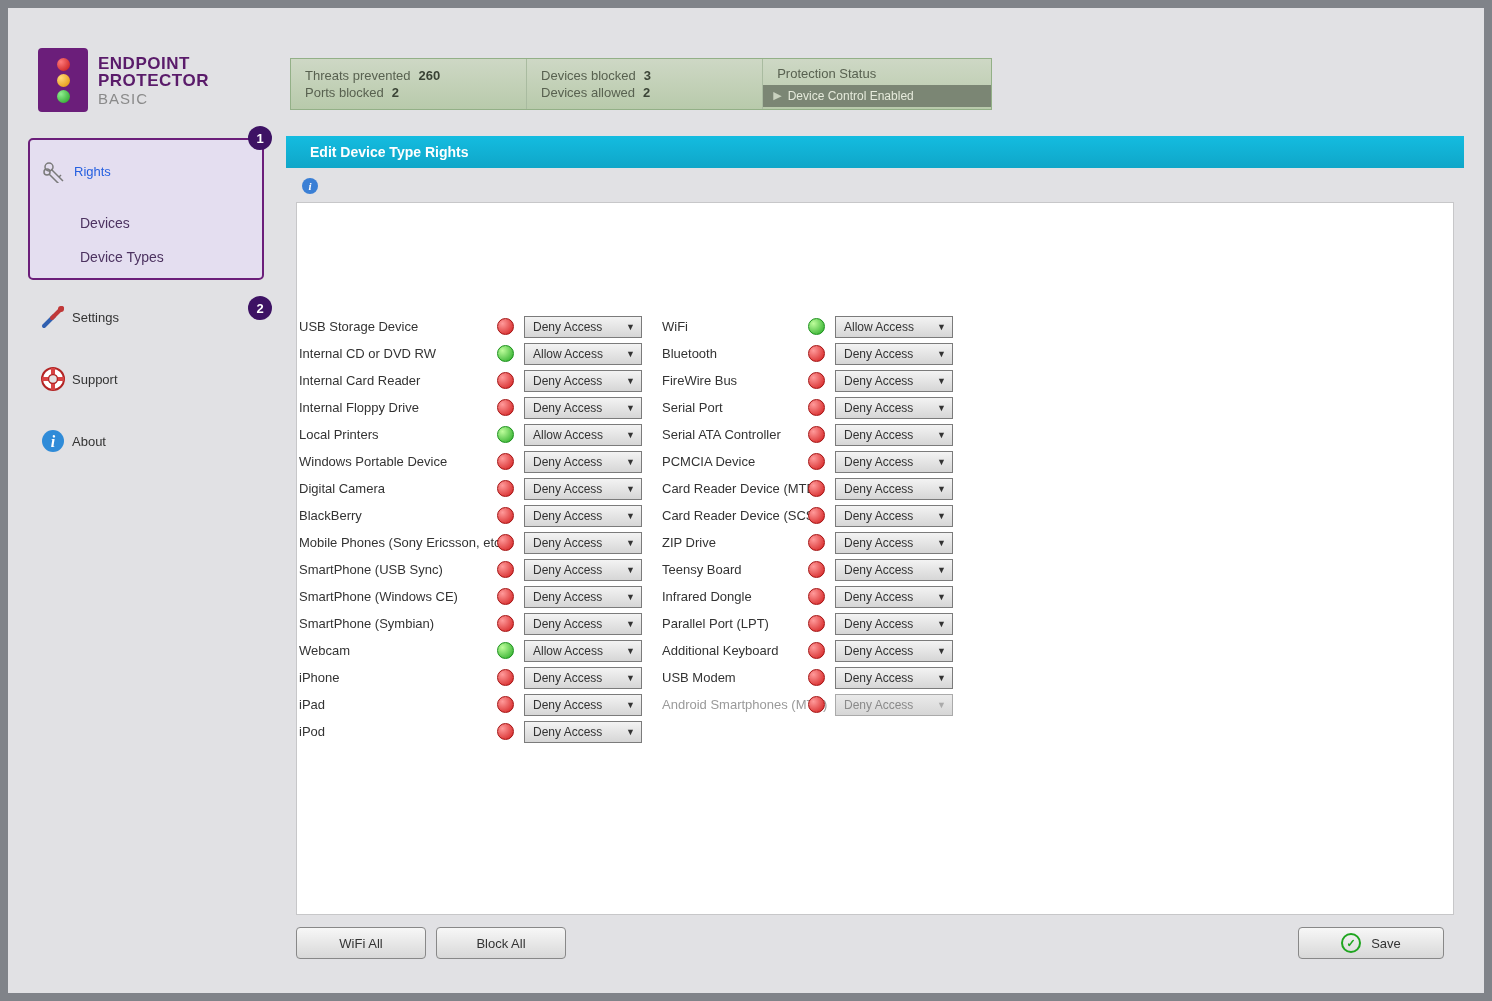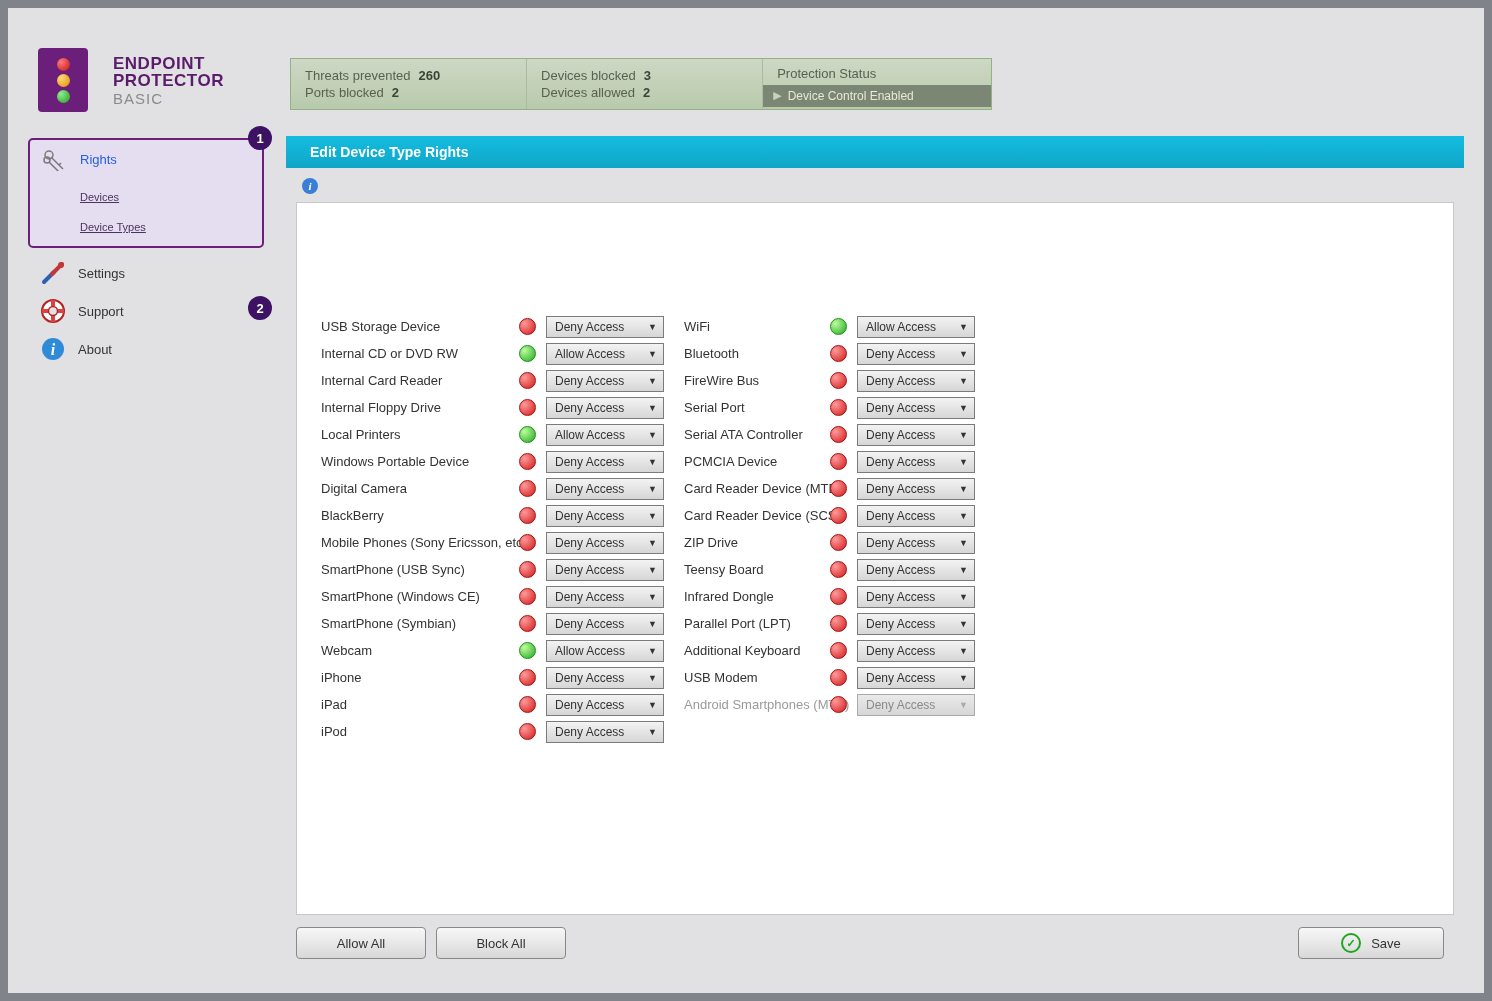--- a/index.html
+++ b/index.html
@@ -19,21 +19,21 @@
     border: 8px solid #808389;
     background: #e1e1e4;
     position: relative;
   }
   
   .logo-block {
     position: absolute;
     left: 30px; top: 40px;
     display: flex;
     align-items: center;
-    gap: 25px;
+    gap: 10px;
   }
   .traffic-box {
     width: 50px; height: 56px;
     background: #6b1e7a;
     border-radius: 4px;
     display: flex;
     flex-direction: column;
     align-items: center;
     justify-content: center;
     gap: 3px;
@@ -96,43 +96,42 @@
   .sidebar {
     position: absolute;
     left: 20px;
     top: 130px;
     width: 236px;
   }
   .side-item {
     height: 38px;
     display: flex;
     align-items: center;
-    gap: 10px;
-    padding: 0 10px;
+    gap: 4px;
+    padding: 12px 10px;
     background: #e1e1e4;
     cursor: pointer;
   }
   .side-item .label { color: #333; font-size: 13px; }
   .side-box {
     border: 2px solid #6b1e7a;
     border-radius: 5px;
     background: #e4def0;
     margin-bottom: 6px;
   }
   .side-box .side-item { background: transparent; }
   .side-box .head .label { color: #2660e0; }
   .side-sub {
     padding: 4px 0 4px 50px;
   }
   .side-sub .sub-item {
     padding: 9px 0;
-    font-size: 11px;
+    font-size: 14px;
     color: #4c3260;
     cursor: pointer;
-    text-decoration: underline;
   }
   
   .num-badge {
     position: absolute;
     left: 240px;
     width: 24px; height: 24px;
     background: #3d1264;
     border-radius: 50%;
     color: #fff;
     font-size: 13px;
@@ -190,21 +189,21 @@
     position: absolute;
     left: 10px; right: 10px;
     top: 66px;
     bottom: 58px;
     padding-top: 110px;
     box-sizing: border-box;
   }
   .device-cols {
     display: flex;
     gap: 20px;
-    padding-left: 24px;
+    padding-left: 2px;
   }
   .device-col { }
   .device-row {
     display: flex;
     align-items: center;
     height: 27px;
     gap: 4px;
     white-space: nowrap;
   }
   .device-row.disabled { color: #9a9a9a; }
@@ -631,21 +630,21 @@
               <div class="combo disabled">
                 <span>Deny Access</span>
                 <span class="tri">▼</span>
               </div>
             </div>
           </div>
       </div>
     </div>
 
     <div class="footer-row">
-      <div class="btn">Allow All</div>
+      <div class="btn">WiFi All</div>
       <div class="btn">Block All</div>
       <div class="spacer"></div>
       <div class="btn save">
         <span class="check-icon">✓</span>
         <span>Save</span>
       </div>
     </div>
   </div>
 
 </div>

